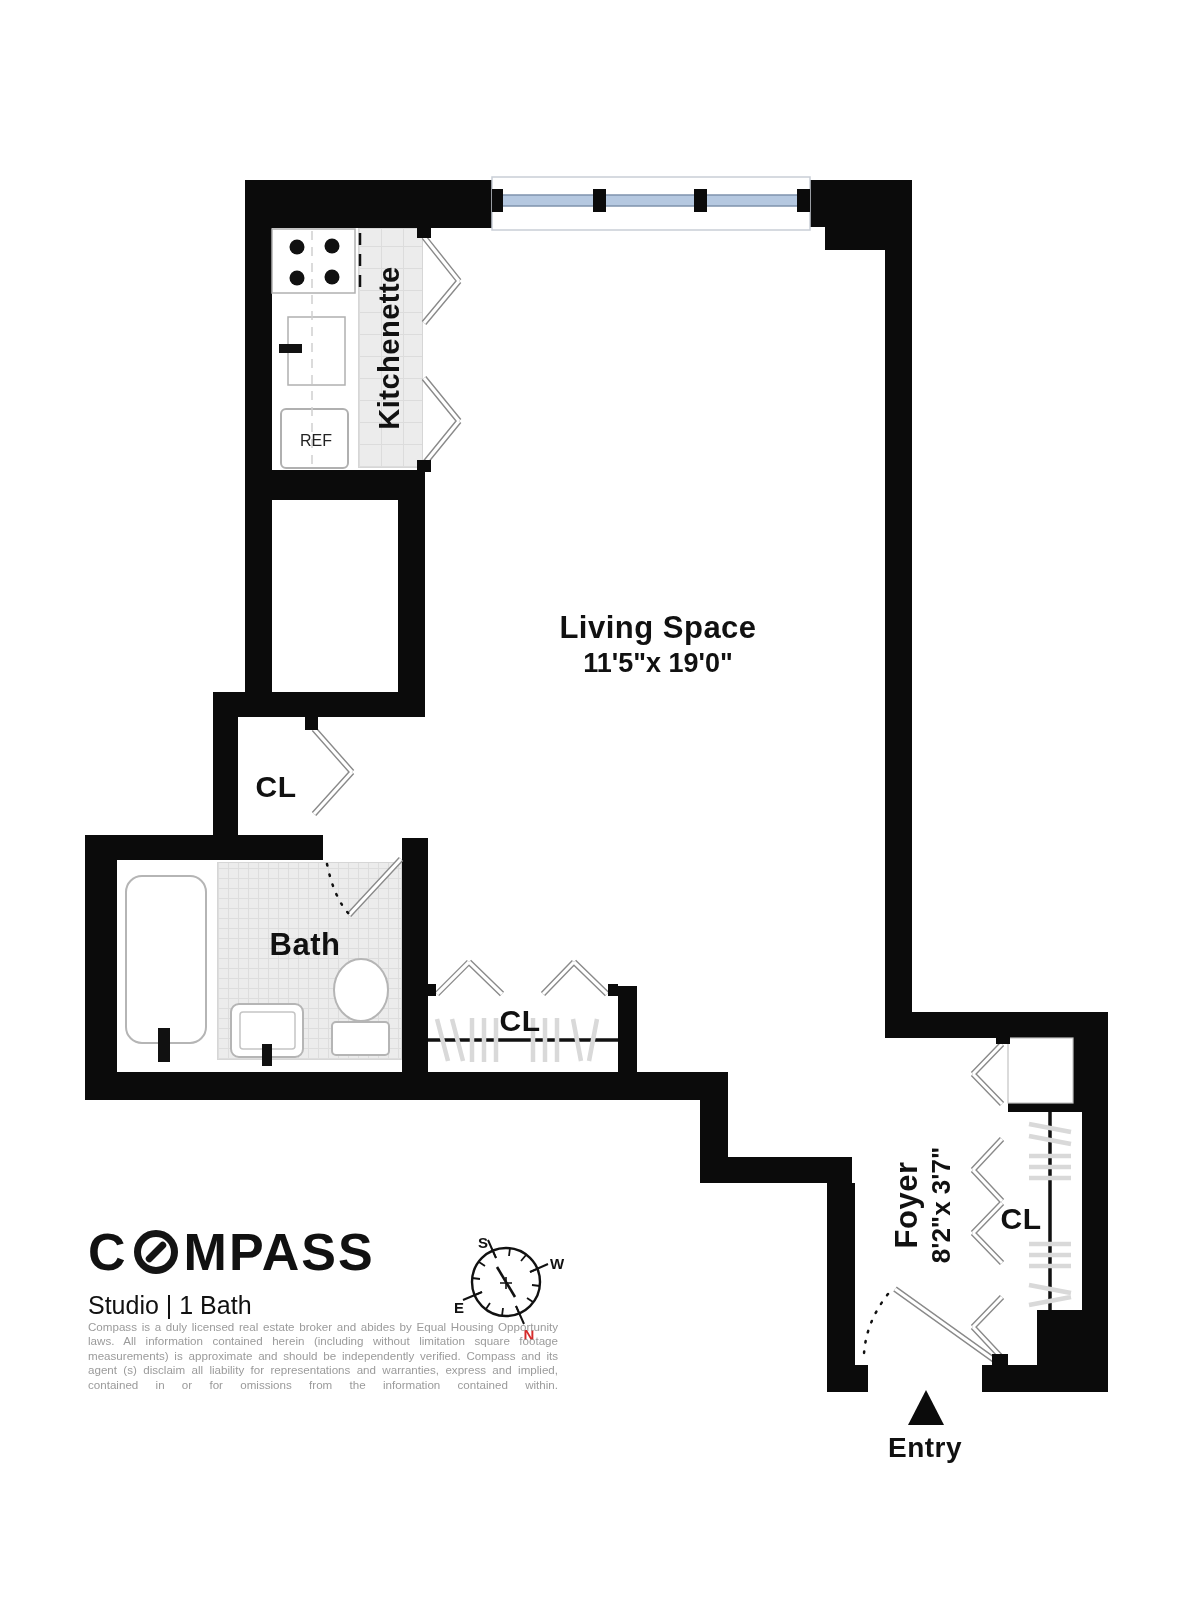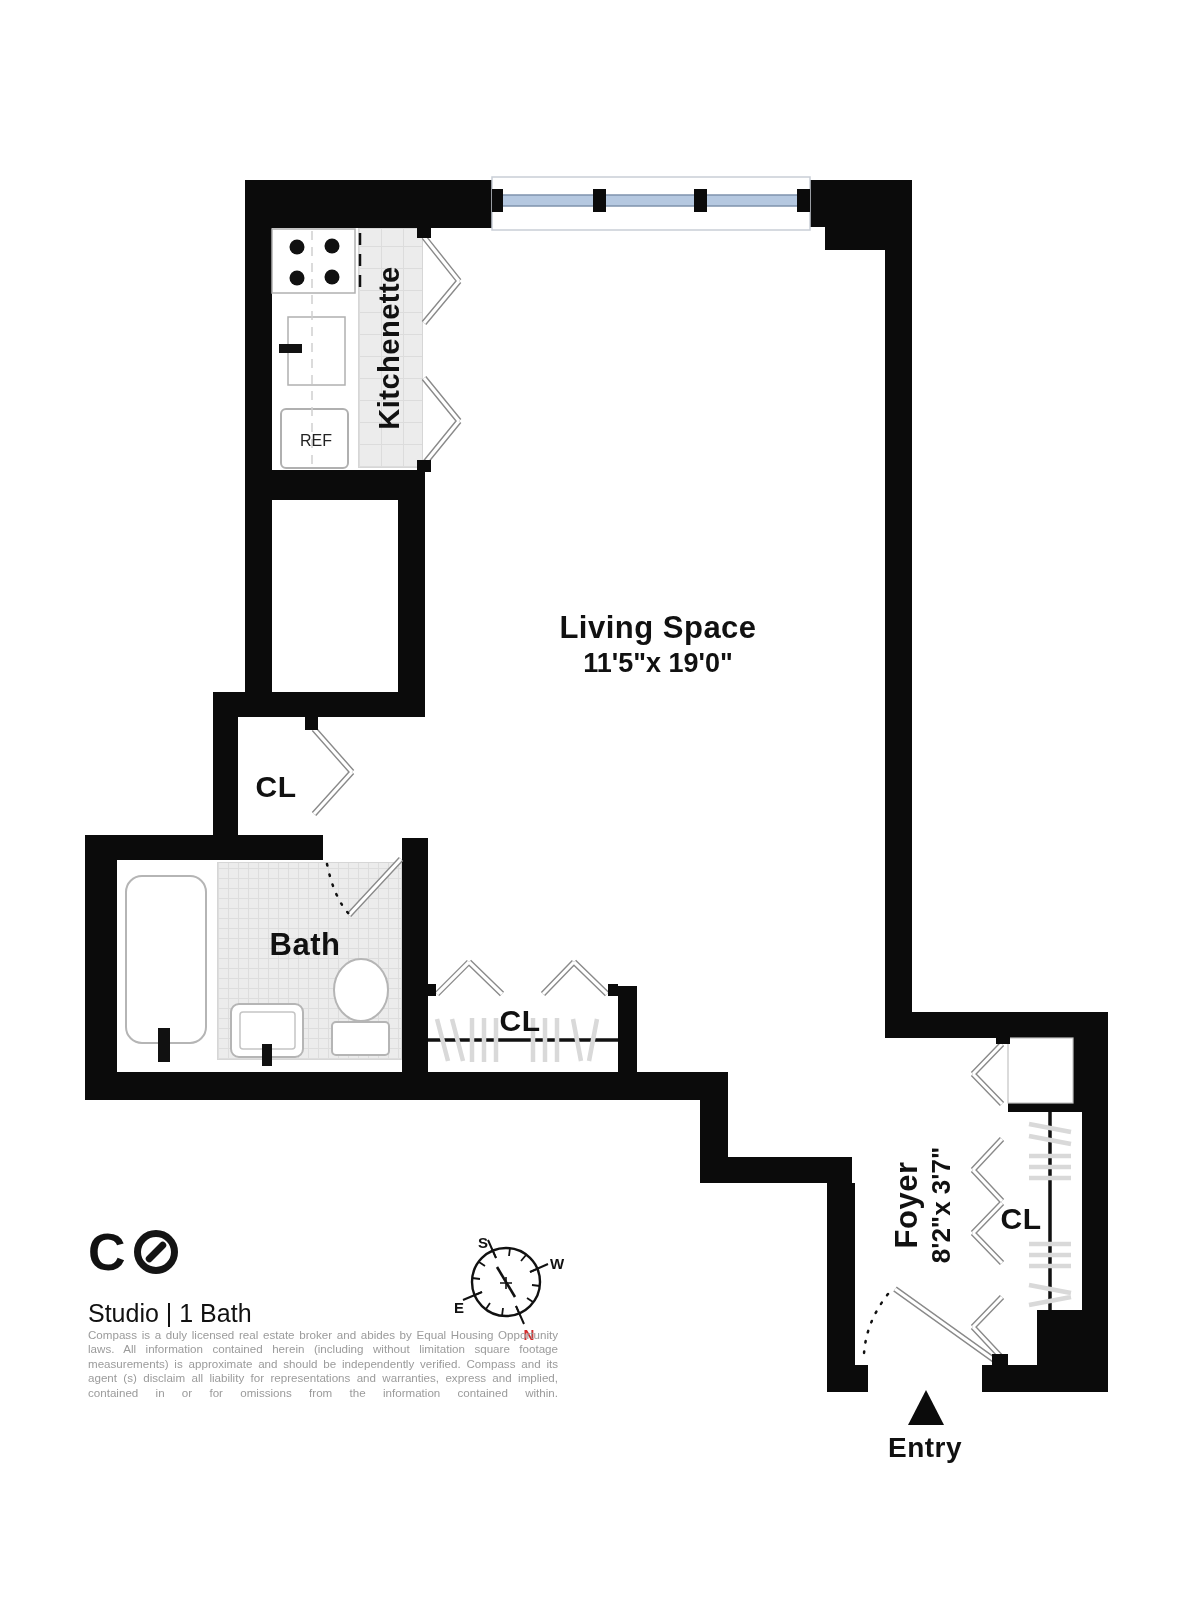--- a/index.html
+++ b/index.html
@@ -16,21 +16,21 @@
   .room-label{font-family:"Liberation Sans",sans-serif;font-weight:700;fill:#111;letter-spacing:.5px;}
   .dim-label{font-family:"Liberation Sans",sans-serif;font-weight:600;fill:#111;}
   .branding{position:absolute;left:88px;top:1226px;z-index:3;width:470px;color:#111;}
   .logo{display:flex;align-items:center;font-size:52px;font-weight:700;letter-spacing:2px;line-height:1;}
   .logo-o{display:inline-block;width:30px;height:30px;border:7px solid #141414;border-radius:50%;
           margin:0 6px;position:relative;}
   .logo-o .needle{position:absolute;left:50%;top:50%;width:26px;height:7px;background:#141414;
           border-radius:3.5px;transform:translate(-50%,-50%) rotate(-45deg);}
   .address{display:inline-block;font-size:27px;font-weight:500;letter-spacing:-.3px;
            padding:10px 2px 6px 0;border-bottom:2.5px solid #1a1a1a;}
-  .unit{font-size:25px;font-weight:500;margin-top:21px;}
+  .unit{font-size:25px;font-weight:500;margin-top:13px;}
   .disclaimer{font-size:11.6px;line-height:1.24;color:#9b9b9b;
               text-align:justify;text-align-last:justify;}
 </style>
 </head>
 <body>
 
 <div class="canvas">
 
   <div class="tile tile-kitchen"></div>
   <div class="tile tile-bath"></div>
@@ -184,18 +184,19 @@
 
     <text x="316" y="446" text-anchor="middle" font-size="16" font-weight="500" fill="#222" font-family="Liberation Sans, sans-serif">REF</text>
   </svg>
 
   <div class="branding">
     <div class="logo">
       <span>C</span>
       <span class="logo-o">
           <span class="needle"></span>
         </span>
+      <span>MPASS</span>
     </div>
     <div class="unit">Studio | 1 Bath</div>
     <div class="disclaimer">Compass is a duly licensed real estate broker and abides by Equal Housing Opportunity laws. All information contained herein (including without limitation square footage measurements) is approximate and should be independently verified. Compass and its agent (s) disclaim all liability for representations and warranties, express and implied, contained in or for omissions from the information contained within.</div>
   </div>
 
 </div>
 
 </body></html>

